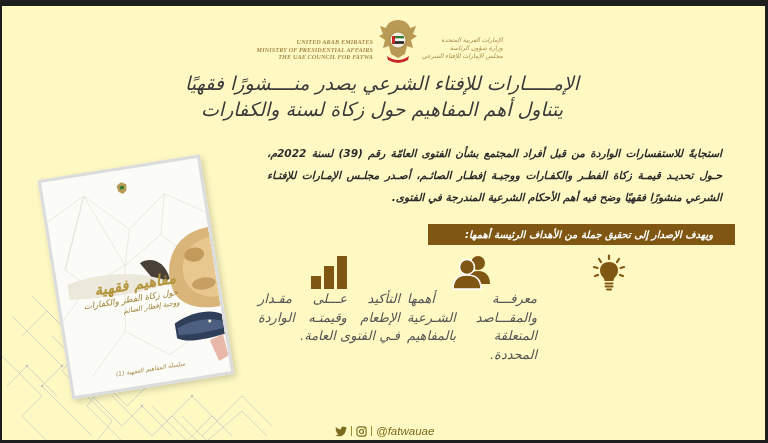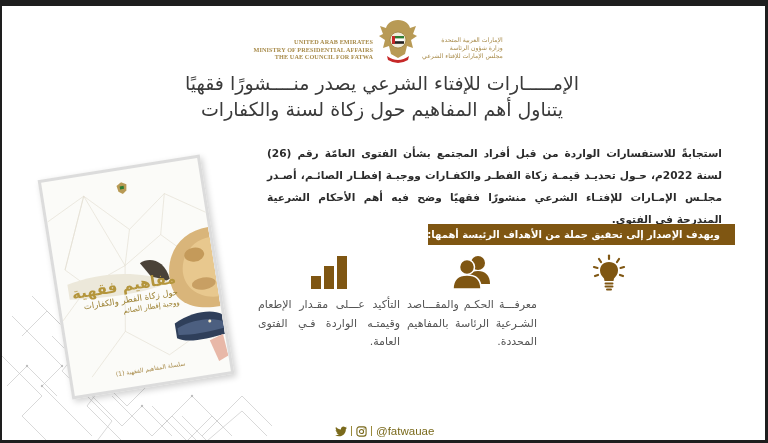--- a/index.html
+++ b/index.html
@@ -1,21 +1,21 @@
 <!DOCTYPE html>
 <html><head>
   <meta charset="utf-8">
   <style>
     * { box-sizing: border-box; margin: 0; padding: 0; }
     html, body { width: 768px; height: 443px; overflow: hidden; background: #1e1e1e; }
     body { position: relative; font-family: "DejaVu Sans", sans-serif; }
 
     .frame {
       position: absolute; left: 2px; top: 6px; width: 763px; height: 434px;
-      background: #ffffff; overflow: hidden;
+      background: #fef9c3; overflow: hidden; font-style: italic;
     }
 
     
     .header { position: absolute; left: 0; top: 8px; width: 100%; height: 54px; }
     .hdr-en {
       position: absolute; right: 392px; top: 24px; text-align: right;
       font-family: "Liberation Serif", serif; font-size: 6.2px; line-height: 7.6px;
       color: #a88b4a; font-weight: bold; letter-spacing: 0.1px;
     }
     .hdr-ar {
@@ -37,29 +37,29 @@
       position: absolute; left: 265px; top: 136px; width: 455px; direction: rtl;
       text-align: justify; font-family: "DejaVu Sans", sans-serif;
       font-size: 10.6px; line-height: 22px; color: #2b2b2b; font-weight: bold;
     }
 
     
     .banner {
       position: absolute; left: 426px; top: 218px; width: 307px; height: 21px;
       background: #7f5612; color: #ffffff; direction: rtl;
       font-family: "DejaVu Sans", sans-serif; font-size: 10px; line-height: 21px;
-      padding-right: 15px; font-weight: bold; white-space: nowrap; overflow: hidden;
+      padding-right: 22px; font-weight: bold; white-space: nowrap; overflow: hidden;
     }
 
     
     .goal { position: absolute; direction: rtl; }
     .goal .icon { display: block; margin: 0 auto; }
     .goal .text {
-      font-family: "DejaVu Sans", sans-serif; font-size: 11px; line-height: 18.5px;
-      color: #555; text-align: justify; margin-top: 6px;
+      font-family: "DejaVu Sans", sans-serif; font-size: 13px; line-height: 18.5px;
+      color: #555; text-align: justify; 
     }
     .goal-1 { left: 538px; top: 248px; width: 138px; }
     .goal-2 { left: 405px; top: 248px; width: 130px; }
     .goal-3 { left: 256px; top: 248px; width: 142px; }
 
     
     .book-wrap {
       position: absolute; left: 52px; top: 160px; width: 164px; height: 222px;
       transform: rotate(-9deg); transform-origin: center;
       background: #fbfbf8; border: 3px solid #dcdcdc;
@@ -118,21 +118,21 @@
       <div>وزارة شؤون الرئاسة</div>
       <div>مجلس الإمارات للإفتاء الشرعي</div>
     </div>
   </div>
 
   <div class="title">
     <div>الإمـــــارات للإفتاء الشرعي يصدر منــــشورًا فقهيًا</div>
     <div>يتناول أهم المفاهيم حول زكاة لسنة والكفارات</div>
   </div>
 
-  <p class="intro">استجابةً للاستفسارات الواردة من قبل أفراد المجتمع بشأن الفتوى العامّة رقم (26) لسنة 2022م، حـول تحديـد قيمـة زكاة الفطـر والكفـارات ووجبـة إفطـار الصائـم، أصـدر مجلـس الإمـارات للإفتـاء الشرعي منشورًا فقهيًا وضح فيه أهم الأحكام الشرعية المندرجة في الفتوى.</p>
+  <p class="intro">استجابةً للاستفسارات الواردة من قبل أفراد المجتمع بشأن الفتوى العامّة رقم (39) لسنة 2022م، حـول تحديـد قيمـة زكاة الفطـر والكفـارات ووجبـة إفطـار الصائـم، أصـدر مجلـس الإمـارات للإفتـاء الشرعي منشورًا فقهيًا وضح فيه أهم الأحكام الشرعية المندرجة في الفتوى.</p>
 
   <div class="banner">ويهدف الإصدار إلى تحقيق جملة من الأهداف الرئيسة أهمها:</div>
 
   <div class="goal goal-1">
     <svg class="icon" width="34" height="38" viewBox="0 0 34 38">
       <g stroke="#7f5612" stroke-width="2.2" stroke-linecap="round">
         <line x1="17" y1="1.5" x2="17" y2="5"></line>
         <line x1="7" y1="5" x2="9" y2="8"></line>
         <line x1="27" y1="5" x2="25" y2="8"></line>
         <line x1="2" y1="13" x2="5.5" y2="14"></line>
@@ -147,21 +147,21 @@
     </svg>
   </div>
 
   <div class="goal goal-2">
     <svg class="icon" width="40" height="36" viewBox="0 0 40 36">
       <circle cx="26" cy="9" r="7" fill="#7f5612"></circle>
       <path d="M14 30 C14 21 19 17 26 17 C33 17 38 21 38 30 Z" fill="#7f5612"></path>
       <circle cx="15" cy="13" r="7.5" fill="#7f5612" stroke="#ffffff" stroke-width="1.5"></circle>
       <path d="M1 35 C1 25 7 21 15 21 C23 21 29 25 29 35 Z" fill="#7f5612" stroke="#ffffff" stroke-width="1.5"></path>
     </svg>
-    <div class="text">معرفـــة الحكـم والمقـــاصد الشـرعية الرئاسة بالمفاهيم المحددة.</div>
+    <div class="text">معرفـــة أهمها والمقـــاصد الشـرعية المتعلقة بالمفاهيم المحددة.</div>
   </div>
 
   <div class="goal goal-3">
     <svg class="icon" width="40" height="36" viewBox="0 0 40 36">
       <rect x="2" y="22" width="10" height="13" fill="#7f5612"></rect>
       <rect x="15" y="12" width="10" height="23" fill="#7f5612"></rect>
       <rect x="28" y="2" width="10" height="33" fill="#7f5612"></rect>
     </svg>
     <div class="text">التأكيد عـــلى مقـدار الإطعام وقيمتـه الواردة فـي الفتوى العامة.</div>
   </div>

